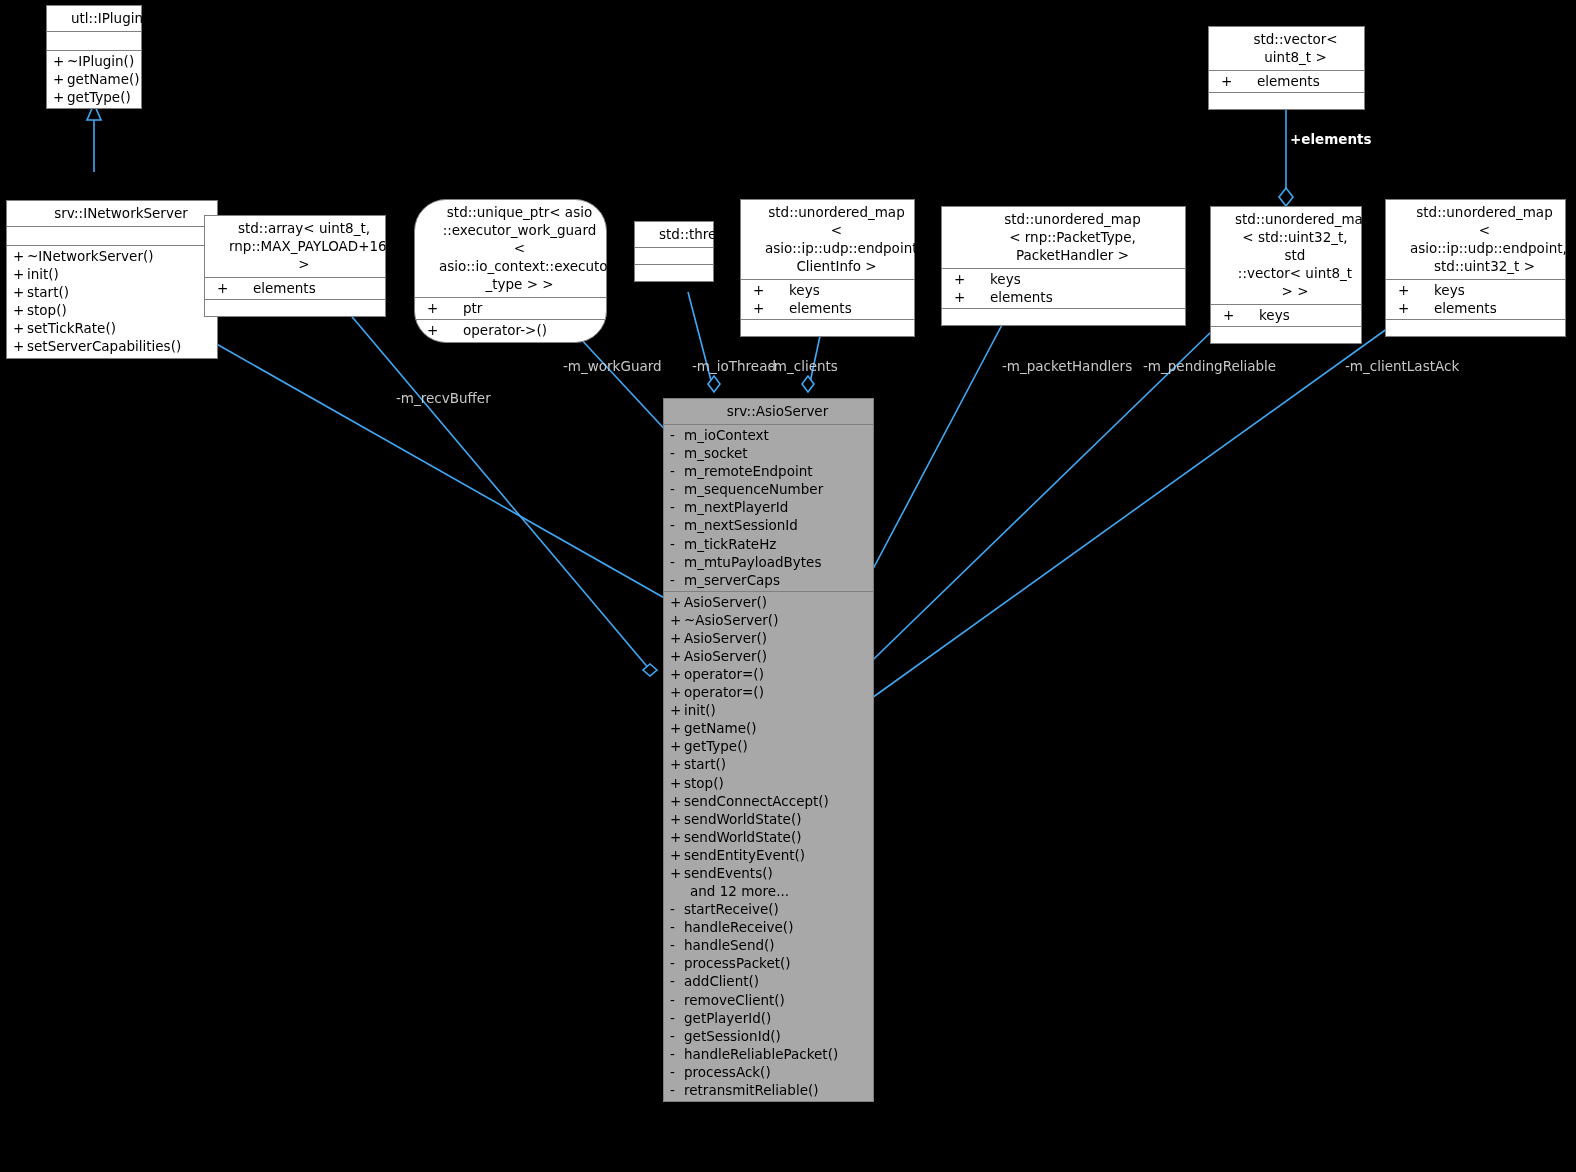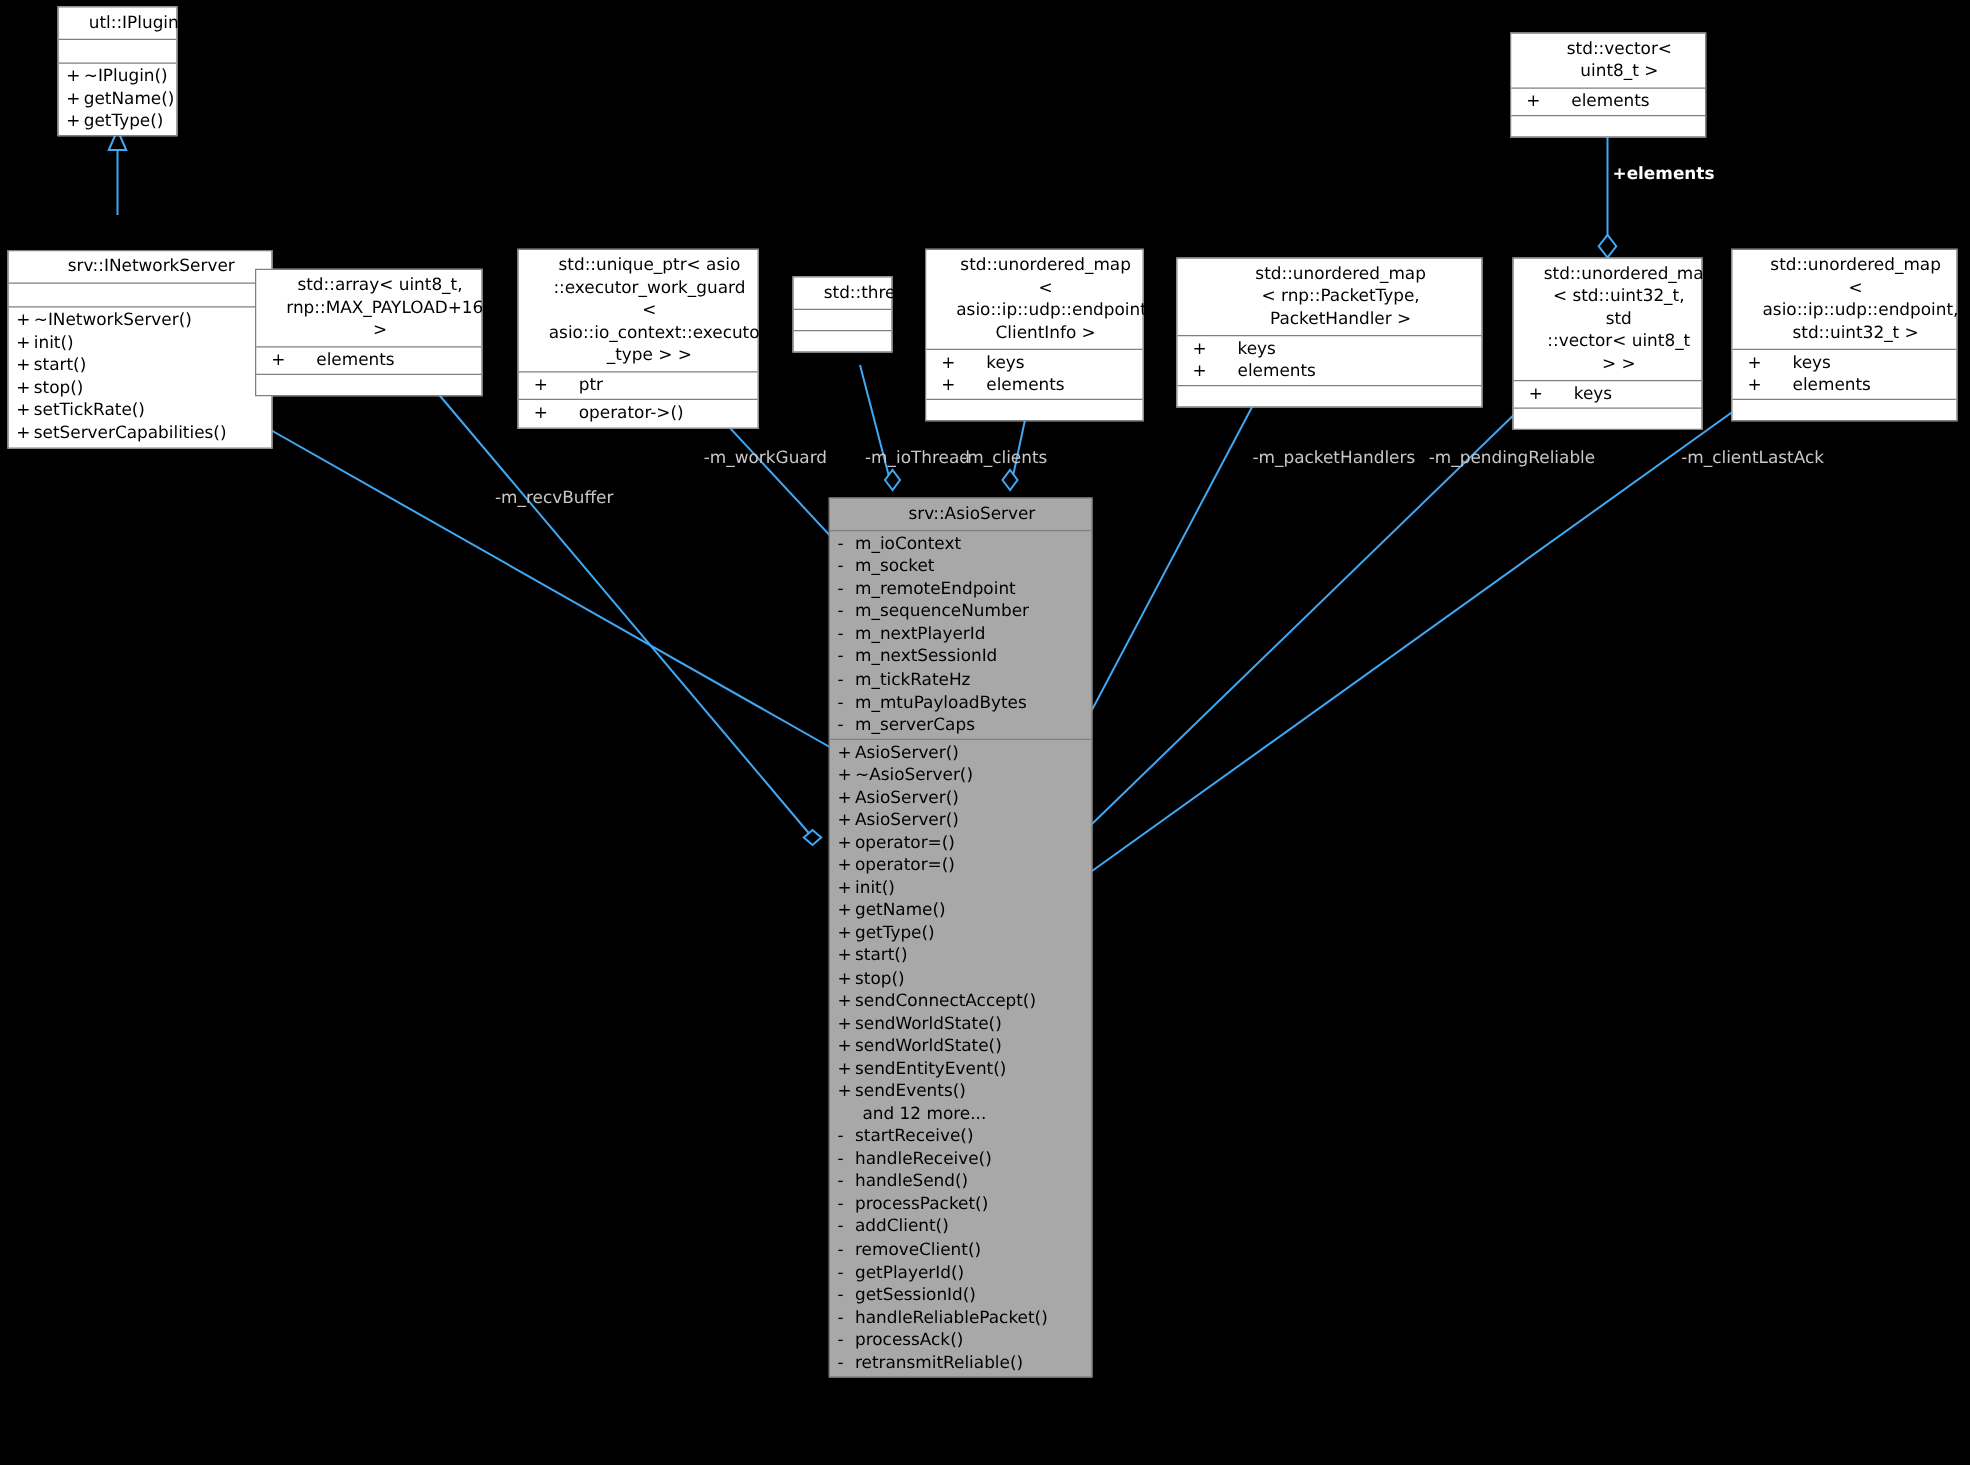--- a/index.html
+++ b/index.html
@@ -125,21 +125,21 @@
 rnp::MAX_PAYLOAD+16 &gt;</div>
     <div class="sec rows">
       <div class="row ctr">
           <span class="vis">+</span>
           <span class="mname">elements</span>
         </div>
     </div>
     <div class="sec emptysm"></div>
   </div>
 
-  <div class="uml" style="left:414px;top:199px;width:193px;">
+  <div class="uml" style="left:414px;top:199px;width:193px;border-radius:32px;">
     <div class="sec title">std::unique_ptr&lt; asio
 ::executor_work_guard
 &lt; asio::io_context::executor
 _type &gt; &gt;</div>
     <div class="sec rows">
       <div class="row ctr">
           <span class="vis">+</span>
           <span class="mname">ptr</span>
         </div>
     </div>

